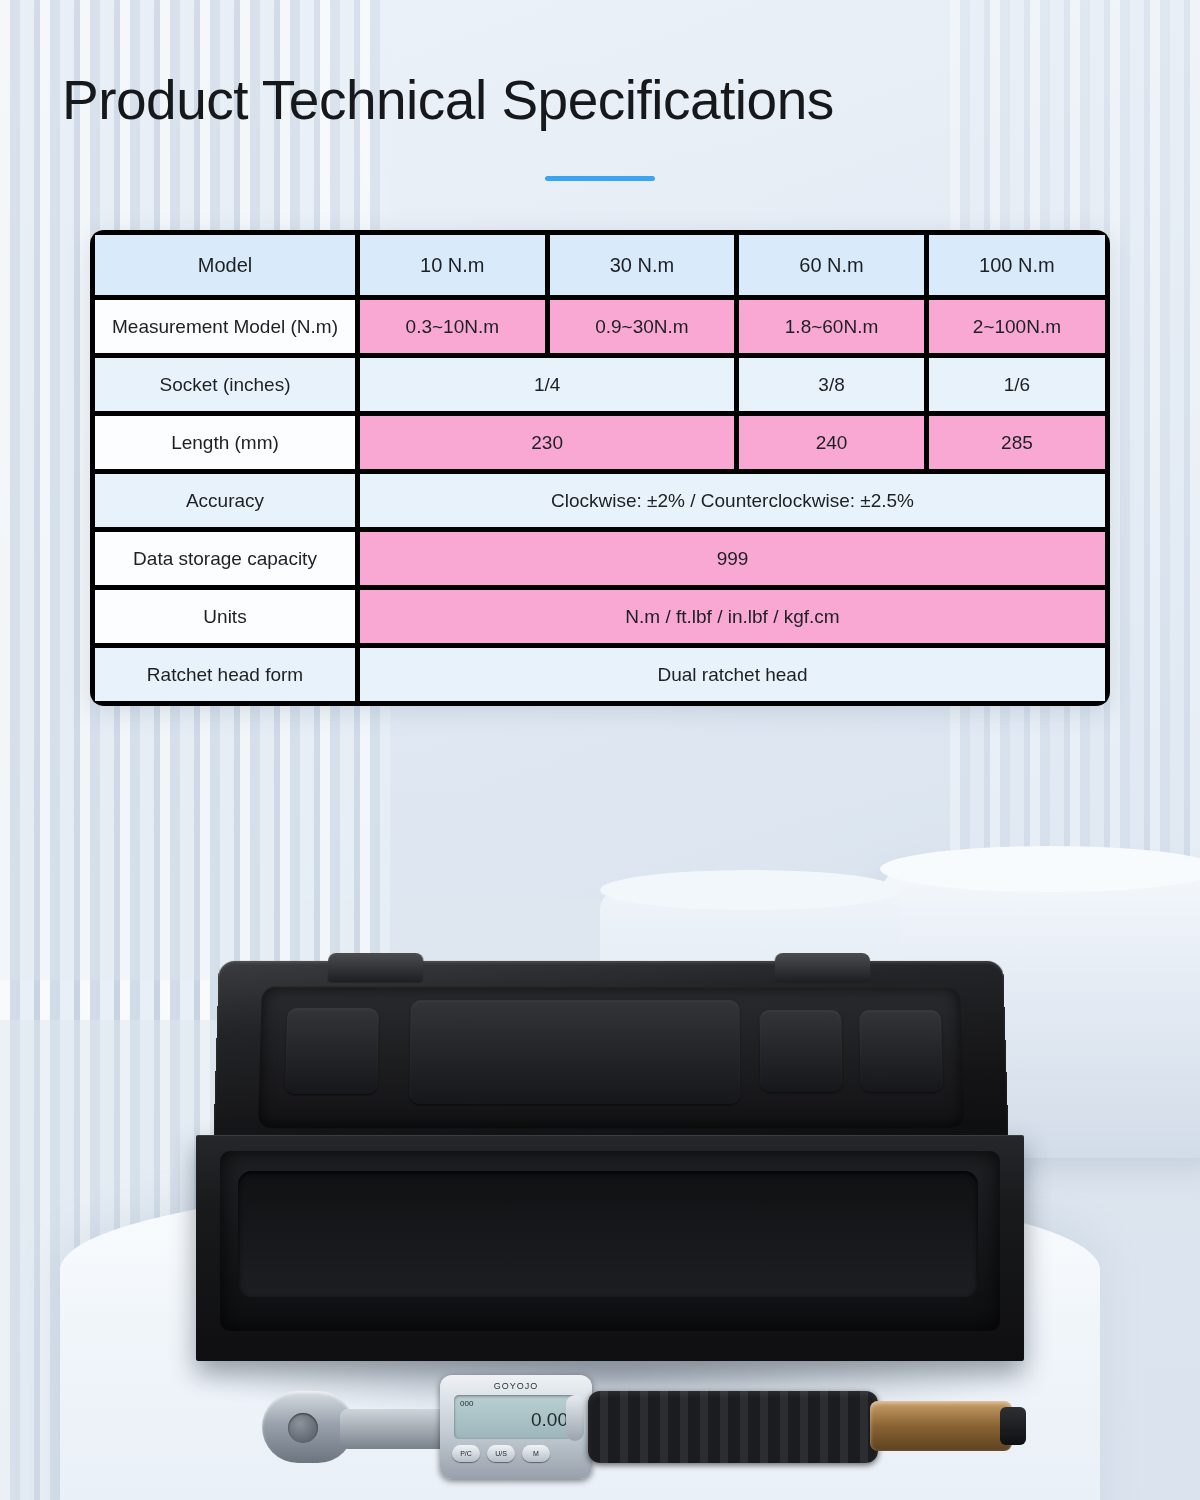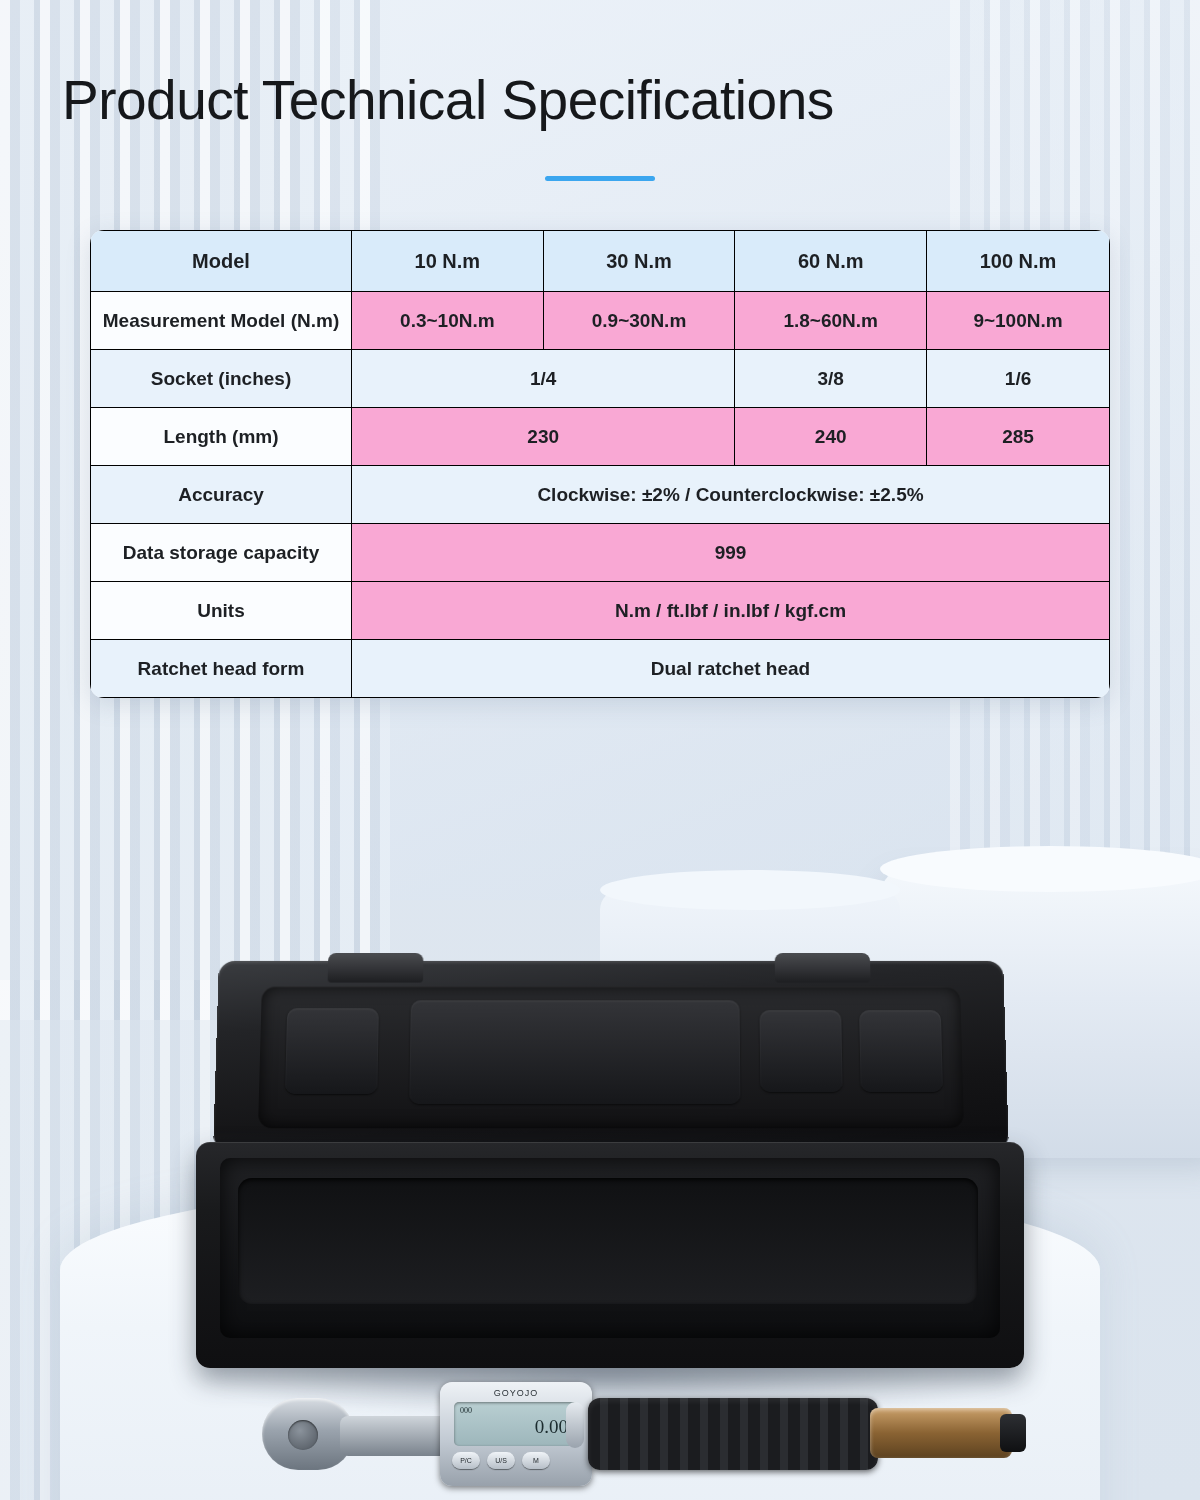--- a/index.html
+++ b/index.html
@@ -138,23 +138,23 @@
   }
   .hinge {
     position: absolute;
     top: -8px;
     width: 96px; height: 30px;
     border-radius: 8px 8px 4px 4px;
     background: linear-gradient(180deg,#4a4c50,#1d1e21);
   }
   .case-base {
     position: absolute;
-    left: 0; top: 182px;
+    left: 0; top: 175px;
     width: 828px; height: 226px;
-    border-radius: 14px;
+    border-radius: 2px;
     background: linear-gradient(180deg,#26272a 0%, #191a1c 30%, #0f0f11 100%);
     box-shadow: 0 12px 26px rgba(40,50,65,.45), inset 0 1px 0 rgba(255,255,255,.1);
   }
   .foam {
     position: absolute;
     left: 24px; top: 16px;
     right: 24px; bottom: 30px;
     border-radius: 10px;
     background: linear-gradient(180deg,#202124,#0d0e10);
     box-shadow: inset 0 0 22px rgba(0,0,0,.85);
@@ -196,21 +196,21 @@
   }
   .brand {
     position: absolute; left: 0; right: 0; top: 6px;
     text-align: center; font-size: 9px; color: #2c3338; letter-spacing: 1px;
   }
   .lcd {
     position: absolute; left: 14px; top: 20px;
     width: 124px; height: 44px; border-radius: 5px;
     background: linear-gradient(180deg,#b9cfd2,#9db6bb);
     box-shadow: inset 0 1px 3px rgba(0,0,0,.45);
-    font-family: Liberation Serif, serif;
+    font-family: Liberation Sans, sans-serif;
     color: #1b2b2e;
     font-size: 19px;
     text-align: right;
     padding: 14px 10px 0 0;
     box-sizing: border-box;
   }
   .lcd .mini { position:absolute; left:6px; top:4px; font-size:8px; }
   .btnrow { position: absolute; left: 12px; top: 70px; display: flex; gap: 7px; }
   .kbtn {
     width: 28px; height: 17px; border-radius: 9px;
@@ -275,25 +275,25 @@
     box-shadow: 0 6px 24px rgba(90,110,140,.18);
     overflow: hidden;
   }
   table.spec {
     width: 100%;
     border-collapse: collapse;
     font-size: 19px;
     color: #1d2024;
   }
   table.spec td, table.spec th {
-    border: 1px solid #000000;
+    border: 5px solid #000000;
     padding: 0 10px;
     text-align: center;
     vertical-align: middle;
-    font-weight: bold;
+    font-weight: normal;
     line-height: 1.22;
   }
   table.spec tr { height: 58px; }
   .rowshade td { background: #e8f2fb; }
   .rowplain td { background: #f9a8d4; }
   .label-cell {
     width: 240px;
     background: #e8f2fb !important;
   }
   .rowplain .label-cell { background: #fbfdff !important; }
@@ -376,21 +376,21 @@
           <th>100 N.m</th>
         </tr>
       </thead>
       <tbody>
 
         <tr class="rowplain">
           <td class="label-cell">Measurement Model (N.m)</td>
           <td>0.3~10N.m</td>
           <td>0.9~30N.m</td>
           <td>1.8~60N.m</td>
-          <td>9~100N.m</td>
+          <td>2~100N.m</td>
         </tr>
 
         <tr class="rowshade">
           <td class="label-cell">Socket (inches)</td>
           <td colspan="2">1/4</td>
           <td>3/8</td>
           <td>1/6</td>
         </tr>
 
         <tr class="rowplain">

